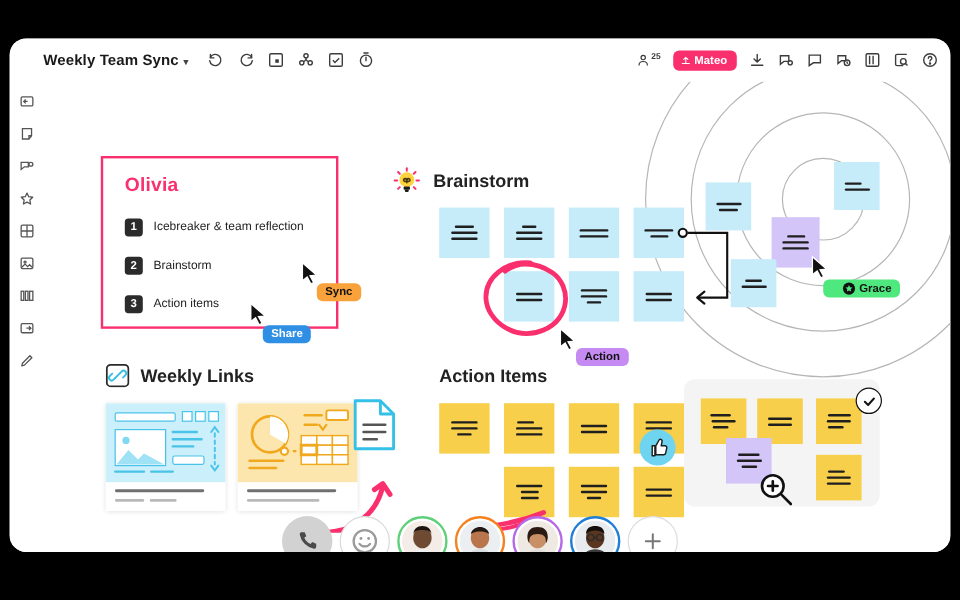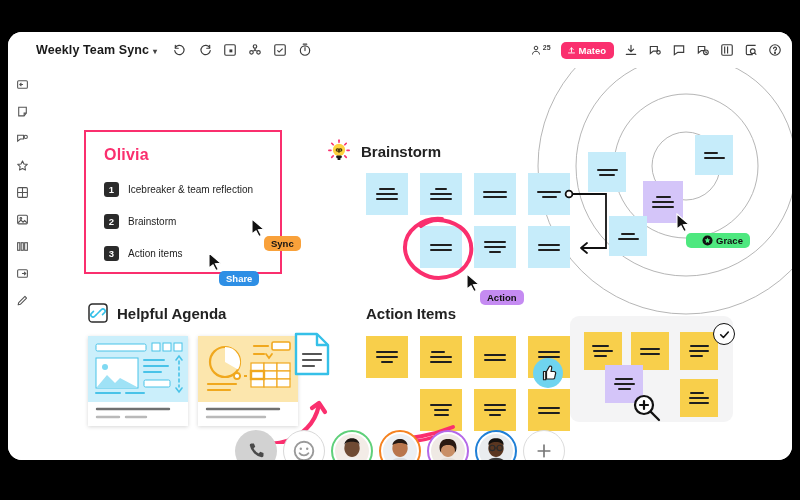--- a/index.html
+++ b/index.html
@@ -361,21 +361,21 @@
 
     <div class="sec-head" style="left:52px;top:235px;">
       <svg width="20" height="20" viewBox="0 0 24 24">
         <rect x="1.2" y="1.2" width="21.6" height="21.6" rx="4" fill="#fff" stroke="#2b2b2b" stroke-width="1.8"></rect>
         <g stroke="#35c0e8" stroke-width="1.9" stroke-linecap="round" fill="none">
           <path d="M9.3 14.7l-1.4 1.4a2.6 2.6 0 1 1-3.7-3.7l2.4-2.4"></path>
           <path d="M14.7 9.3l1.4-1.4a2.6 2.6 0 1 1 3.7 3.7l-2.4 2.4"></path>
           <path d="M9.6 14.4l4.8-4.8"></path>
         </g>
       </svg>
-      <div class="t">Helpful Agenda</div>
+      <div class="t">Weekly Links</div>
     </div>
 
     <div class="link-card" style="left:52px;top:268px;width:100px;height:90px;">
       <svg width="100" height="90" viewBox="0 0 100 90">
         <rect x="0" y="0" width="100" height="66" fill="#cbeffb"></rect>
         <rect x="8" y="8" width="50" height="7" rx="1.5" fill="#fff" stroke="#49c3e8" stroke-width="1"></rect>
         <rect x="64" y="7" width="8" height="8" fill="#fff" stroke="#49c3e8" stroke-width="1"></rect>
         <rect x="75" y="7" width="8" height="8" fill="#fff" stroke="#49c3e8" stroke-width="1"></rect>
         <rect x="86" y="7" width="8" height="8" fill="#fff" stroke="#49c3e8" stroke-width="1"></rect>
         <rect x="8" y="22" width="42" height="30" fill="#fff" stroke="#49c3e8" stroke-width="1"></rect>

